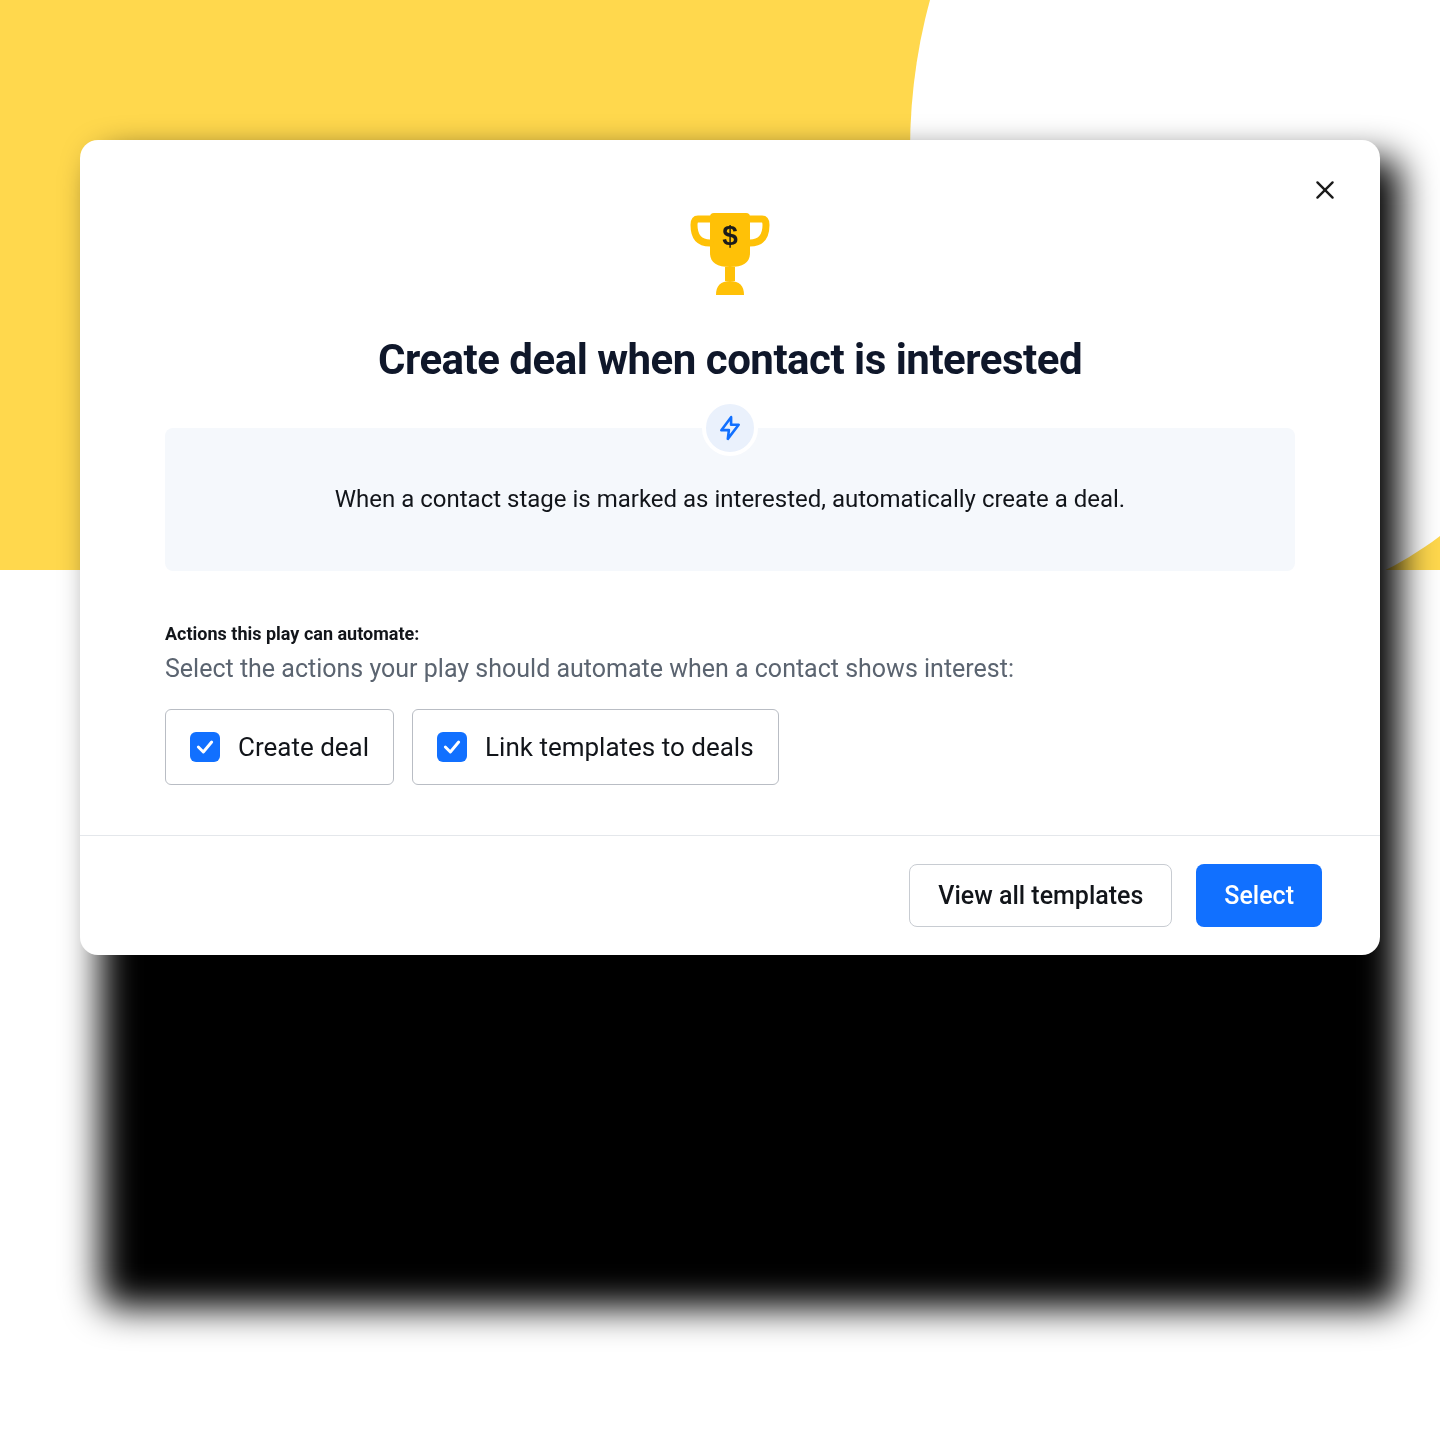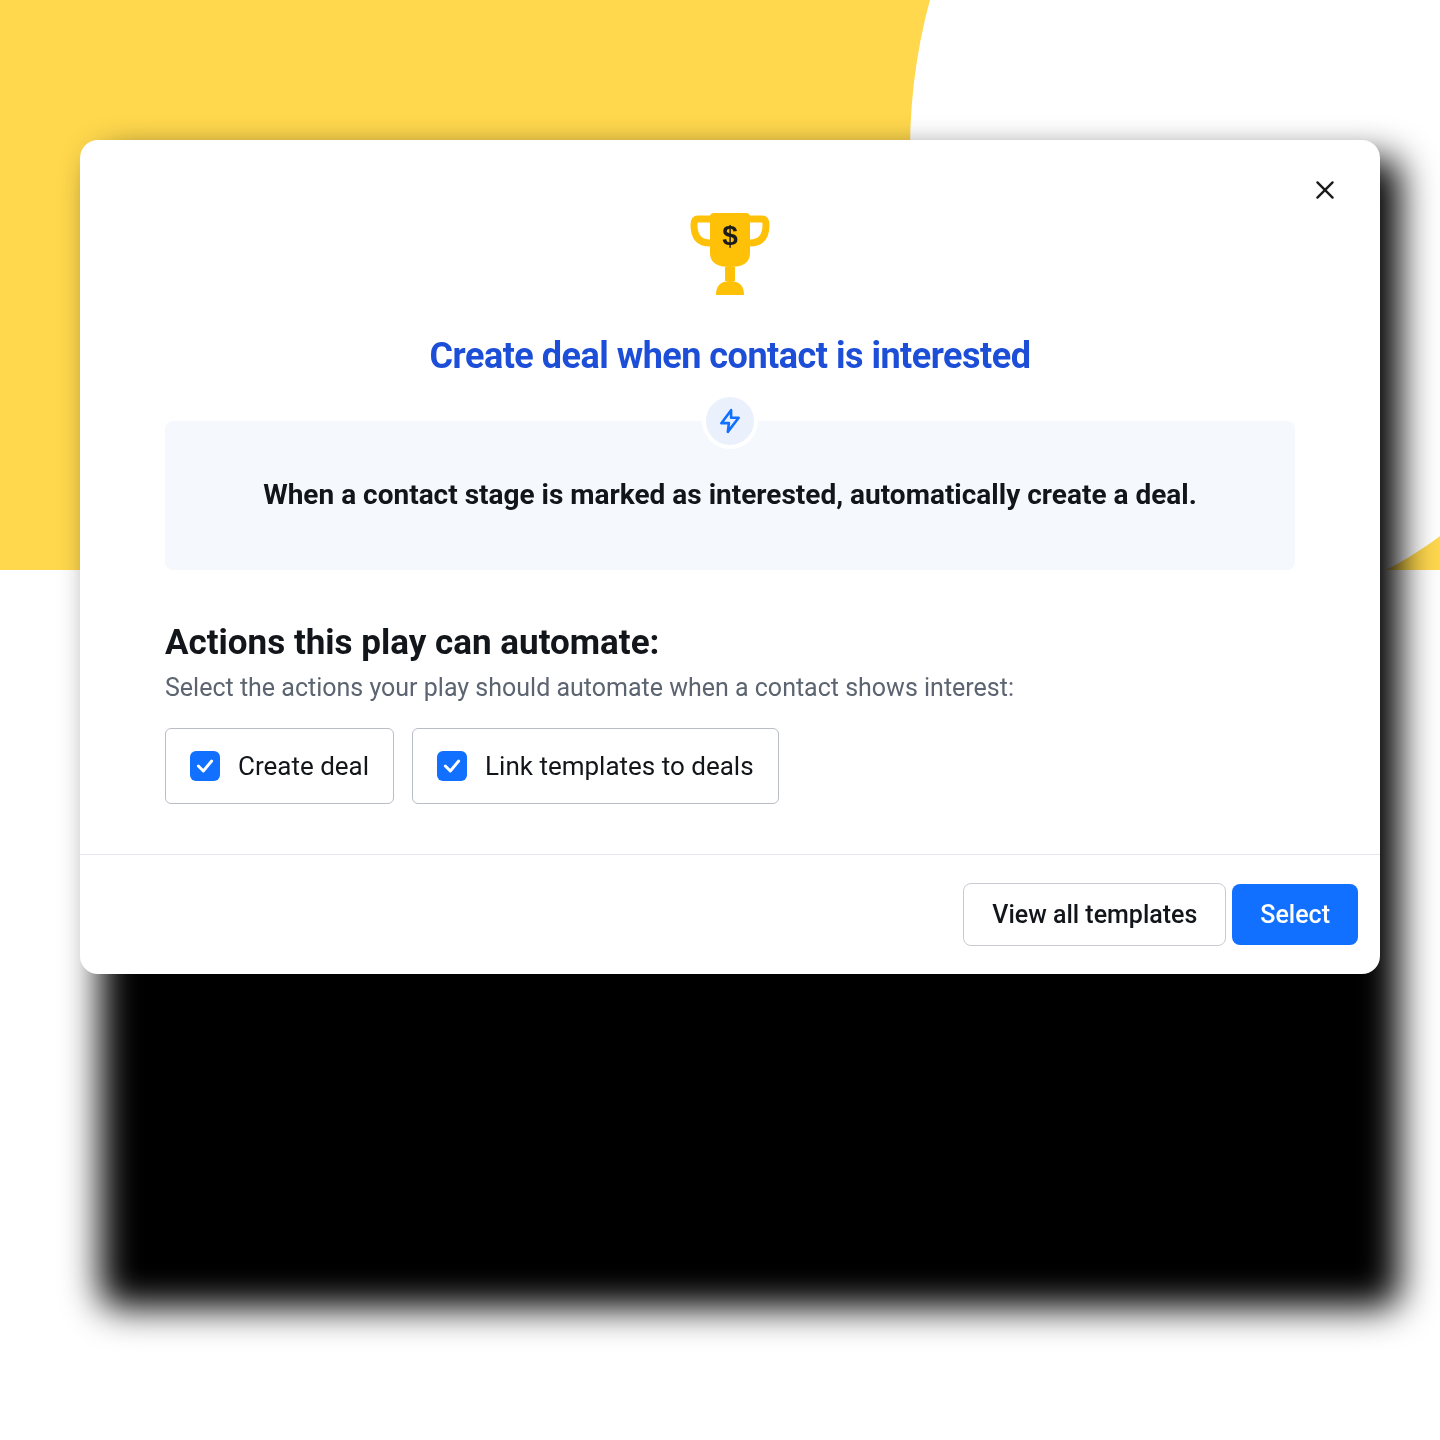--- a/index.html
+++ b/index.html
@@ -74,58 +74,58 @@
     .modal-body {
       padding: 65px 85px 50px 85px;
     }
     .trophy-wrap {
       display: flex;
       justify-content: center;
       margin-bottom: 30px;
     }
     .modal-title {
       text-align: center;
-      font-size: 36px;
+      font-size: 42px;
       font-weight: 700;
-      color: #1d4ed8;
+      color: #0f172a;
       margin-bottom: 44px;
       letter-spacing: -0.5px;
     }
     .info-box-wrap {
       position: relative;
       margin-bottom: 52px;
     }
     .info-box {
       background: #f5f8fc;
       border-radius: 8px;
       padding: 54px 60px 54px 60px;
       text-align: center;
     }
     .info-box p {
-      font-size: 28px;
+      font-size: 24px;
       line-height: 1.45;
       color: #12151a;
-      font-weight: 700;
+      font-weight: 400;
     }
     .bolt-badge {
       position: absolute;
       top: -28px;
       left: 50%;
       transform: translateX(-50%);
       width: 56px;
       height: 56px;
       background: #eaf1fc;
       border-radius: 50%;
       display: flex;
       align-items: center;
       justify-content: center;
       border: 4px solid #ffffff;
     }
     .section-heading {
-      font-size: 35px;
+      font-size: 18px;
       font-weight: 700;
       color: #12151a;
       margin-bottom: 10px;
     }
     .section-sub {
       font-size: 25px;
       color: #5b6470;
       margin-bottom: 26px;
       font-weight: 400;
     }
@@ -152,25 +152,24 @@
       justify-content: center;
       flex-shrink: 0;
     }
     .action-label {
       font-size: 26px;
       color: #12151a;
       font-weight: 400;
     }
     .modal-footer {
       border-top: 1px solid #e4e7eb;
-      padding: 28px 22px;
+      padding: 28px 58px;
       display: flex;
       justify-content: flex-end;
-      gap: 6px;
-      align-items: center;
+      gap: 24px;
     }
     .btn {
       padding: 16px 28px;
       border-radius: 8px;
       font-size: 25px;
       font-weight: 500;
       cursor: pointer;
       border: none;
       font-family: inherit;
     }

